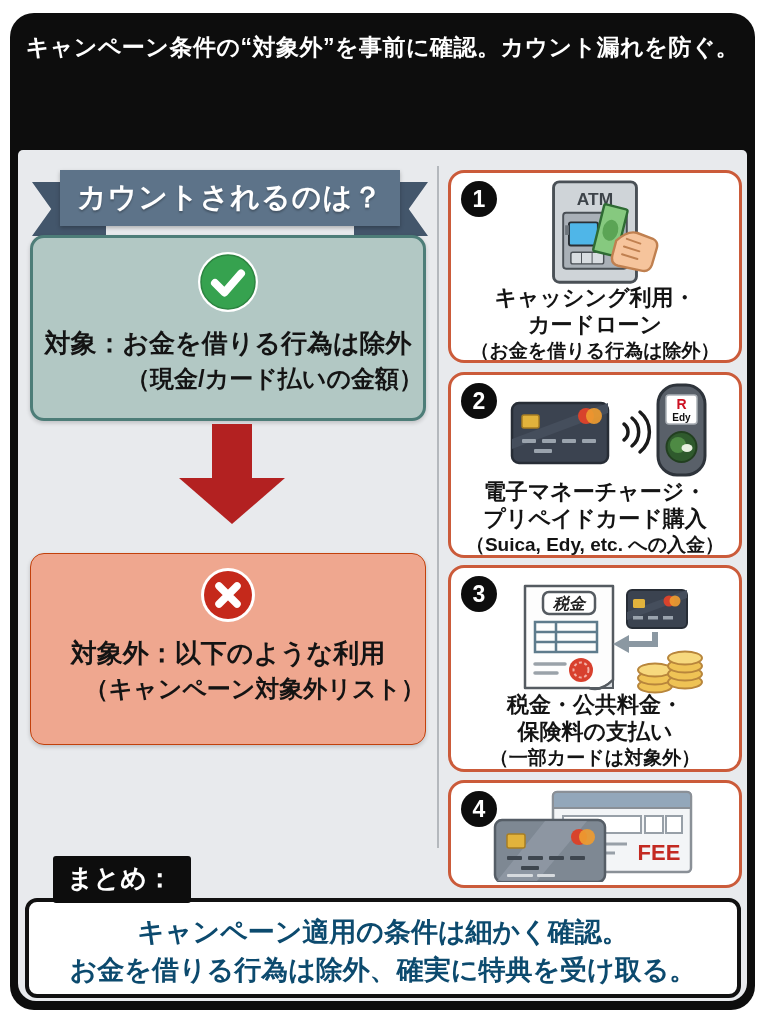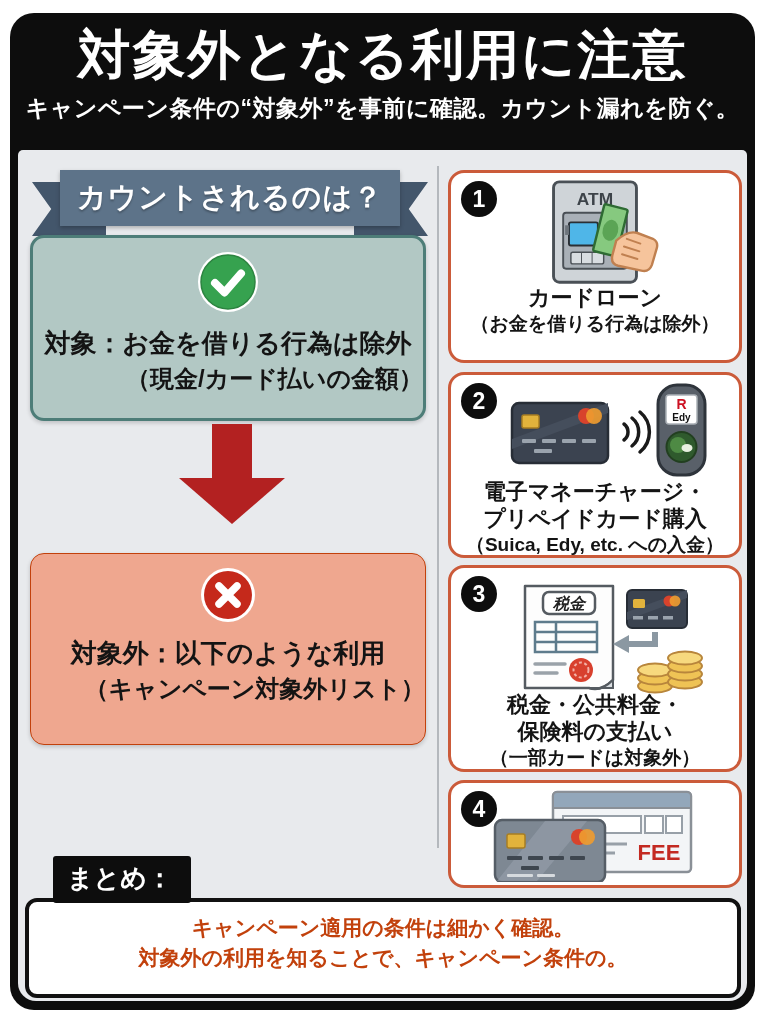--- a/index.html
+++ b/index.html
@@ -50,29 +50,28 @@
            color:#fff; font-size:23px; font-weight:900; display:flex; align-items:center; justify-content:center; }
   .illo { display:flex; justify-content:center; align-items:center; }
   .card-line { font-size:22px; font-weight:900; color:#141414; line-height:1.22; }
   .card-note { font-size:19px; font-weight:900; color:#141414; line-height:1.2; margin-top:1px;text-align:center; }
 
   
   .summary-label { position:absolute; left:8px; top:706px; background:#0d0d0d; color:#fff; font-size:26px; font-weight:900;
                    padding:5px 18px 7px 14px; border-radius:3px; z-index:3;margin-left:27px; }
   .summary-box { position:absolute; left:7px; top:748px; width:716px; height:100px; background:#ffffff;
                  border:4px solid #111; border-radius:12px; text-align:center; padding-top:11px; z-index:2; }
-  .summary-line { font-size:21px; font-weight:900; color:#c2410c; line-height:1.42; }
+  .summary-line { font-size:27px; font-weight:900; color:#0c4a6e; line-height:1.42;font-family:Liberation Serif, serif; }
 </style>
 </head>
 <body>
 
 <div class="poster">
 
   <div class="header">
-    <div class="title">対象外となる利用に注意</div>
     <div class="subtitle">キャンペーン条件の“対象外”を事前に確認。カウント漏れを防ぐ。</div>
   </div>
 
   <div class="content">
 
     <div class="col-left">
 
       <div class="ribbon">
         <div class="ribbon-tail left"></div>
         <div class="ribbon-tail right"></div>
@@ -123,20 +122,21 @@
             <line x1="61" y1="76" x2="61" y2="88" stroke="#4a5056" stroke-width="1"></line>
             <line x1="72" y1="76" x2="72" y2="88" stroke="#4a5056" stroke-width="1"></line>
             <g transform="rotate(14 90 55)">
               <rect x="78" y="28" width="25" height="50" rx="2" fill="#86c97f" stroke="#2e6b33" stroke-width="2.5"></rect>
               <ellipse cx="90.5" cy="53" rx="8" ry="11" fill="#5ba455"></ellipse>
             </g>
             <path d="M97 64 q12 -11 22 -8 l16 6 q6 3 4 10 l-5 17 q-3 8 -11 6 l-24 -5 q-8 -2 -6 -11 z" fill="#f6c49c" stroke="#c08050" stroke-width="2.5"></path>
             <path d="M108 62 l14 5 M105 70 l16 5 M103 78 l16 5" stroke="#c08050" stroke-width="2" fill="none" stroke-linecap="round"></path>
           </svg>
         </div>
+        <div class="card-line">キャッシング利用・</div>
         <div class="card-line">カードローン</div>
         <div class="card-note">（お金を借りる行為は除外）</div>
       </div>
 
       <div class="card card-2">
         <div class="badge">2</div>
         <div class="illo" style="height:104px; padding-top:8px;">
           <svg width="226" height="96" viewBox="0 0 226 96">
             <rect x="30" y="20" width="96" height="60" rx="7" fill="#3b4350" stroke="#272d36" stroke-width="2.5"></rect>
             <polygon points="30,66 126,30 126,20 30,56" fill="#454e5c"></polygon>
@@ -249,17 +249,17 @@
             </g>
           </svg>
         </div>
       </div>
 
     </div>
 
     <div class="summary-label">まとめ：</div>
     <div class="summary-box">
       <div class="summary-line">キャンペーン適用の条件は細かく確認。</div>
-      <div class="summary-line">対象外の利用を知ることで、キャンペーン条件の。</div>
+      <div class="summary-line">お金を借りる行為は除外、確実に特典を受け取る。</div>
     </div>
 
   </div>
 </div>
 
 </body></html>

